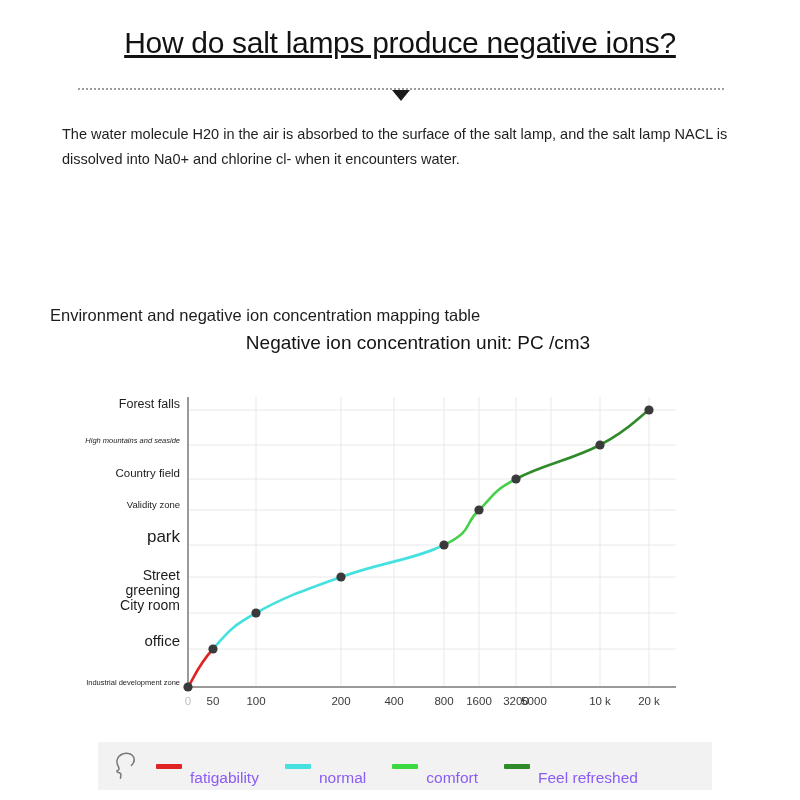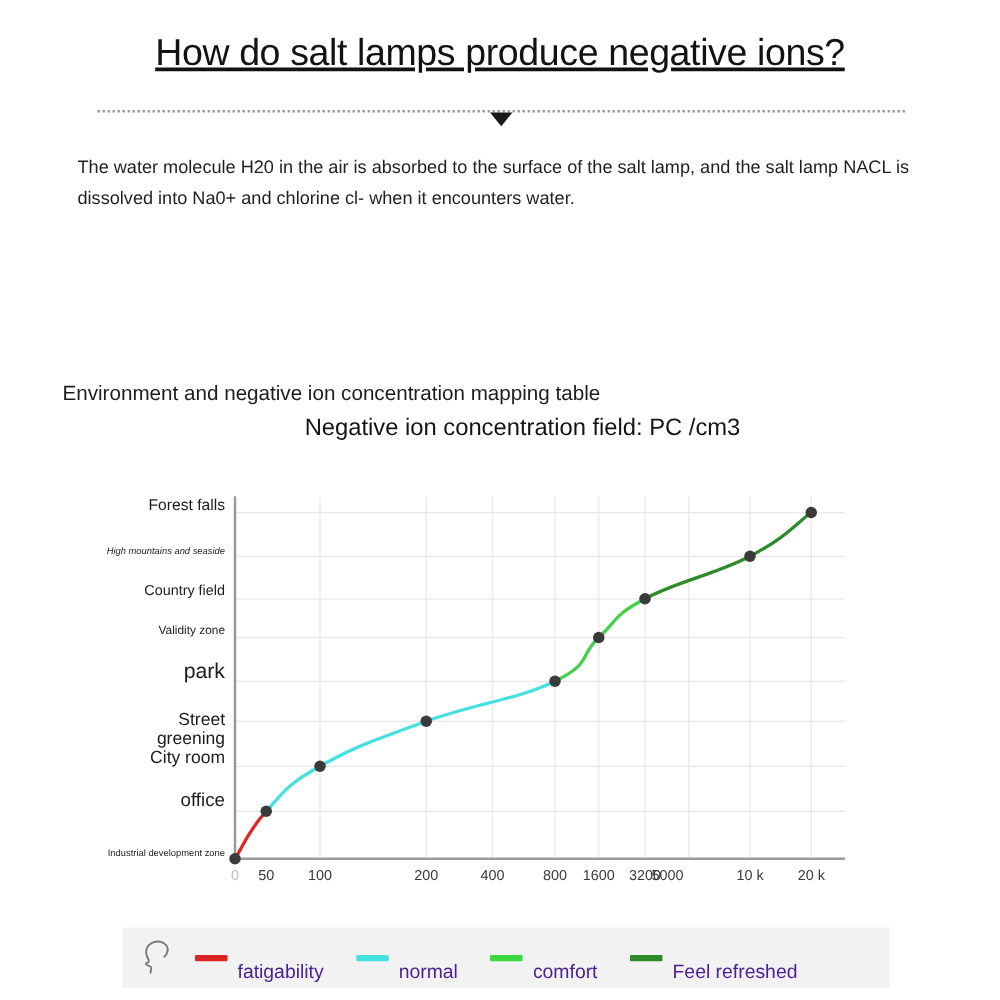--- a/index.html
+++ b/index.html
@@ -89,38 +89,38 @@
   }
   .legend-head {
     width: 54px; display: flex; align-items: center; justify-content: center;
   }
   .legend-items {
     flex: 1; display: flex; align-items: center;
     gap: 26px; padding-left: 4px;
   }
   .legend-item { display: flex; align-items: center; gap: 8px; }
   .legend-swatch { width: 26px; height: 5px; border-radius: 1px; }
-  .legend-text { font-size: 15.5px; color: #4c1d95; white-space: nowrap; margin-top: 23px; }
+  .legend-text { font-size: 15.5px; color: #8b5cf6; white-space: nowrap; margin-top: 23px; }
 </style>
 </head>
 <body>
 
 <div class="page">
 
   <div class="title">How do salt lamps produce negative ions?</div>
 
   <div class="divider-wrap">
     <div class="dotted-line"></div>
     <div class="caret"></div>
   </div>
 
   <div class="para-small">The water molecule H20 in the air is absorbed to the surface of the salt lamp, and the salt lamp NACL is dissolved into Na0+ and chlorine cl- when it encounters water.</div>
 
   <div class="chart-heading-1">Environment and negative ion concentration mapping table</div>
-  <div class="chart-heading-2">Negative ion concentration field: PC /cm3</div>
+  <div class="chart-heading-2">Negative ion concentration unit: PC /cm3</div>
 
   <div class="chart">
     <svg class="plot-svg" width="800" height="340">
       <g id="gridlines">
           <line x1="256" y1="12" x2="256" y2="302" stroke="#e8e8e8" stroke-width="1"></line>
           <line x1="341" y1="12" x2="341" y2="302" stroke="#e8e8e8" stroke-width="1"></line>
           <line x1="394" y1="12" x2="394" y2="302" stroke="#e8e8e8" stroke-width="1"></line>
           <line x1="444" y1="12" x2="444" y2="302" stroke="#e8e8e8" stroke-width="1"></line>
           <line x1="479" y1="12" x2="479" y2="302" stroke="#e8e8e8" stroke-width="1"></line>
           <line x1="516" y1="12" x2="516" y2="302" stroke="#e8e8e8" stroke-width="1"></line>

